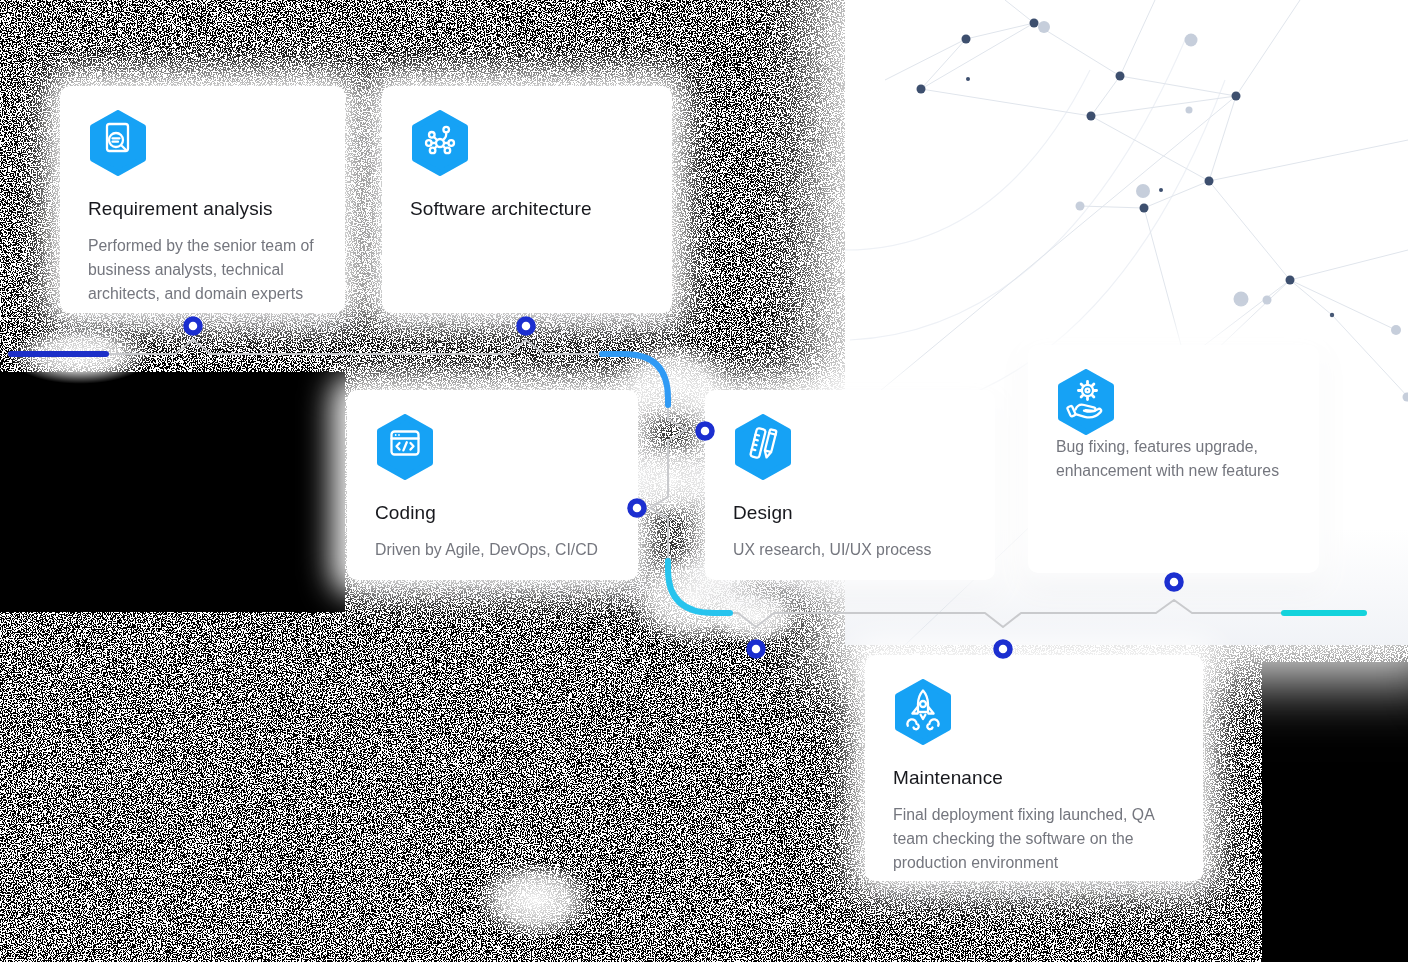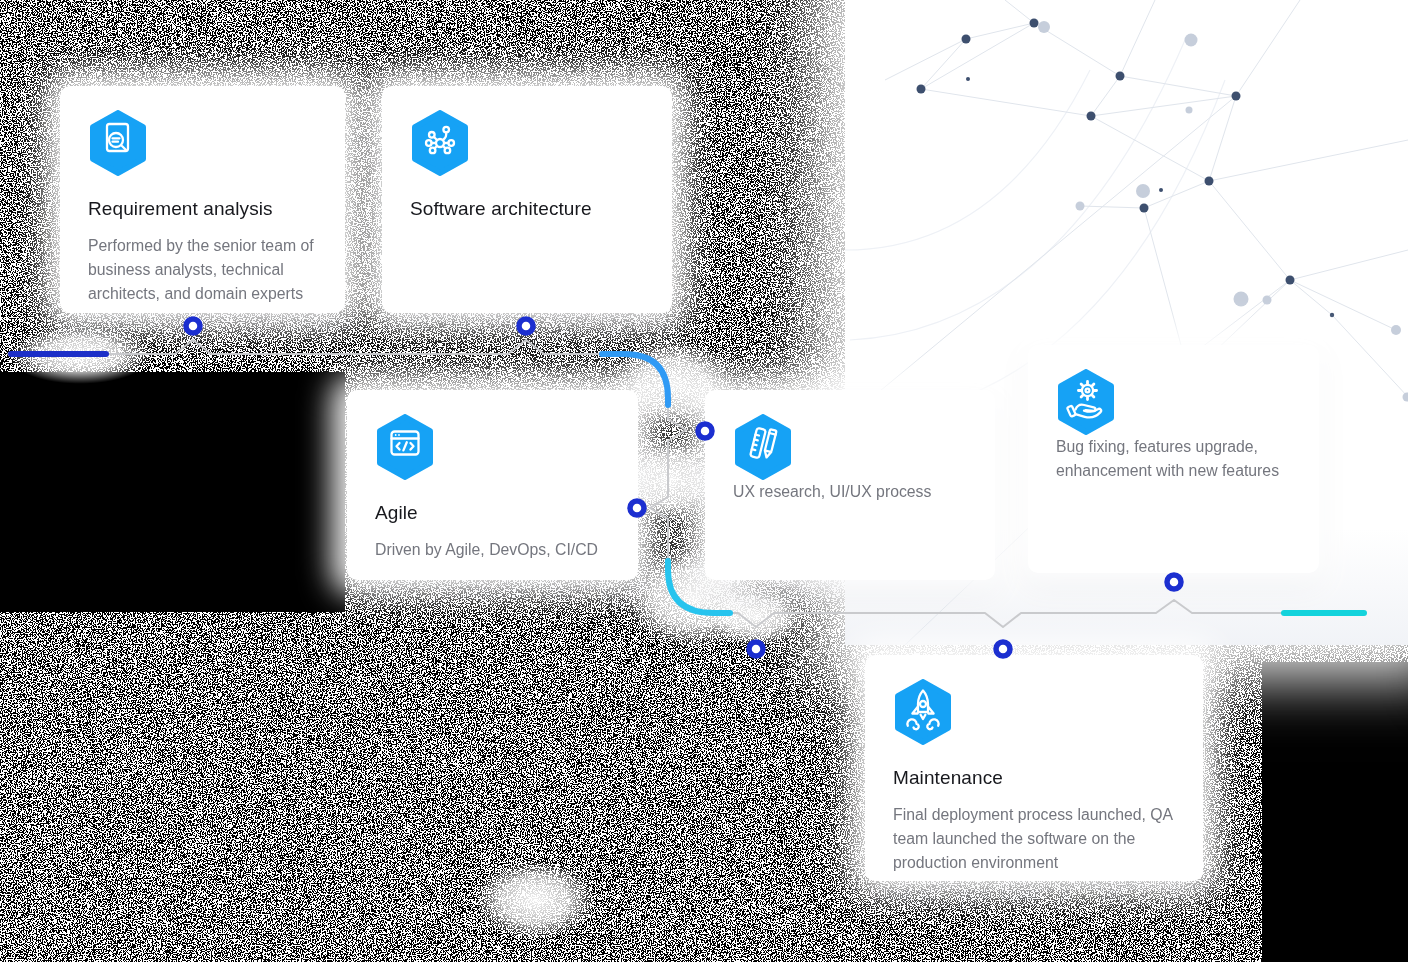--- a/index.html
+++ b/index.html
@@ -174,39 +174,40 @@
     <svg viewBox="0 0 60 66" width="60" height="66" aria-hidden="true">
       <path class="hex" d="M30 3 L55 17 V49 L30 63 L5 49 V17 Z"></path>
       <g class="ink">
         <rect x="16.5" y="17.5" width="27" height="23" rx="3"></rect>
         <path d="M16.5 24.5 H43.5"></path>
         <circle cx="20.7" cy="21" r="0.9" fill="#fff" stroke="none"></circle>
         <circle cx="24" cy="21" r="0.9" fill="#fff" stroke="none"></circle>
         <path d="M24.5 29 L21.5 32.3 L24.5 35.6 M35.5 29 L38.5 32.3 L35.5 35.6 M31.8 28.2 L28.4 36.4"></path>
       </g>
     </svg>
-    <h3>Agile</h3>
+    <h3>Coding</h3>
     <p>Driven by Agile, DevOps, CI/CD</p>
   </section>
 
   <section class="card" style="left:705px;top:390px;width:290px;height:190px">
     <svg viewBox="0 0 60 66" width="60" height="66" aria-hidden="true">
       <path class="hex" d="M30 3 L55 17 V49 L30 63 L5 49 V17 Z"></path>
       <g class="ink">
         <g transform="rotate(14 25 29)">
           <rect x="20.5" y="14.5" width="9" height="29" rx="2.5"></rect>
           <path d="M20.5 21.5 h3.6 M20.5 26.5 h3.6 M20.5 31.5 h3.6 M20.5 36.5 h3.6"></path>
         </g>
         <g transform="rotate(14 37 29)">
           <rect x="33.8" y="15.5" width="6.6" height="22" rx="1.6"></rect>
           <path d="M33.8 37.5 L37.1 43.8 L40.4 37.5"></path>
           <path d="M33.8 19.5 h6.6"></path>
         </g>
       </g>
     </svg>
+    <h3>Design</h3>
     <p>UX research, UI/UX process</p>
   </section>
 
   <section class="card" style="left:1028px;top:345px;width:291px;height:228px">
     <svg viewBox="0 0 60 66" width="60" height="66" aria-hidden="true">
       <path class="hex" d="M30 3 L55 17 V49 L30 63 L5 49 V17 Z"></path>
       <g class="ink">
         <circle cx="31.5" cy="21.5" r="5.6"></circle>
         <circle cx="31.5" cy="21.5" r="1.9"></circle>
         <path class="inkT" d="M31.5 12.4 v2.4 M31.5 28.2 v2.4 M22.4 21.5 h2.4 M38.2 21.5 h2.4 M25.1 15.1 l1.7 1.7 M36.2 26.2 l1.7 1.7 M37.9 15.1 l-1.7 1.7 M26.8 26.2 l-1.7 1.7"></path>
@@ -225,21 +226,21 @@
       <g class="ink">
         <path d="M30 11.5 c3.2 3.6 5 8 5 13.8 V33 H25 v-7.7 c0 -5.8 1.8 -10.2 5 -13.8 z"></path>
         <circle cx="30" cy="25" r="3"></circle>
         <path d="M25 27.5 l-5.6 7 h5.3 M35 27.5 l5.6 7 h-5.3"></path>
         <path d="M27.6 35.8 L30 40 l2.4 -4.2"></path>
         <path d="M14.8 46.8 a4.6 4.6 0 1 1 8.8 -1.9 a2.7 2.7 0 1 1 -3.1 3.6"></path>
         <path d="M45.2 46.8 a4.6 4.6 0 1 0 -8.8 -1.9 a2.7 2.7 0 1 0 3.1 3.6"></path>
       </g>
     </svg>
     <h3>Maintenance</h3>
-    <p>Final deployment process launched, QA team launched the software on the production environment</p>
+    <p>Final deployment fixing launched, QA team checking the software on the production environment</p>
   </section>
 
   <svg class="abs" style="left:0;top:0" width="1408" height="962" aria-hidden="true">
 
     <path class="tl-line" d="M8 354 H175 L193 340 L211 354 H508 L526 340 L544 354 H602"></path>
 
     <path class="tl-line" d="M668 406 V419 L686 430 L668 441 V497 L650 508 L668 519 V562"></path>
 
     <path class="tl-line" d="M732 613 H738 L756 627 L774 613 H985 L1003 627 L1021 613 H1156 L1174 600 L1192 613 H1283"></path>
 

